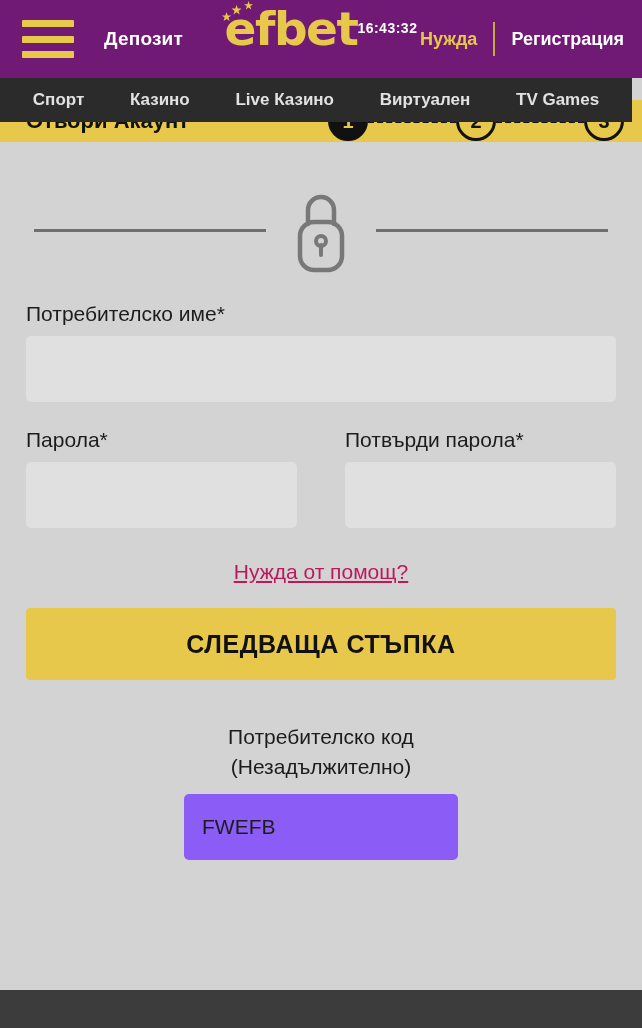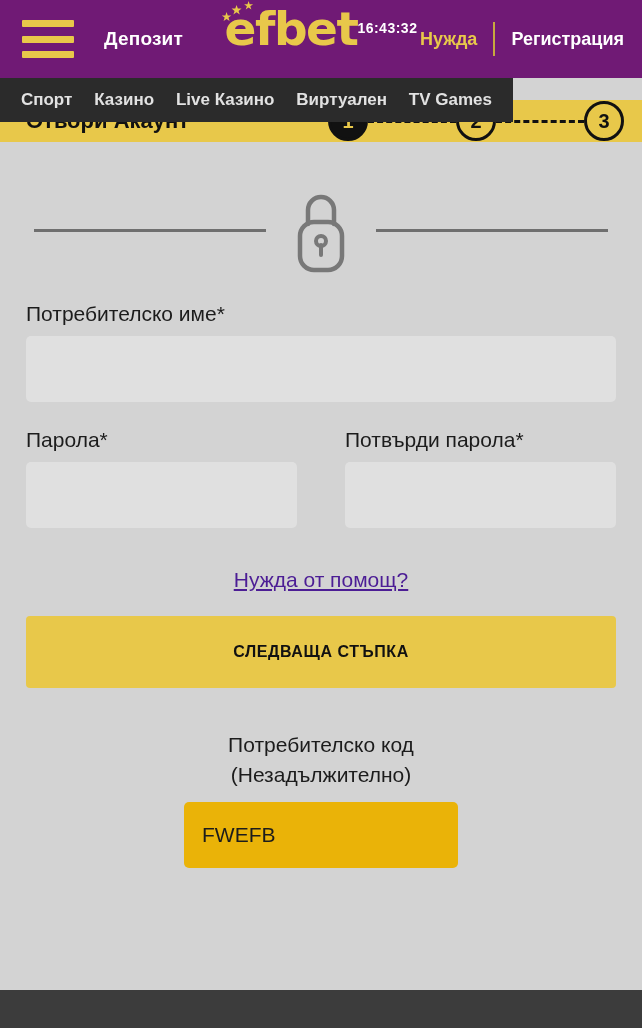--- a/index.html
+++ b/index.html
@@ -60,21 +60,21 @@
     width:40px; height:40px; border-radius:50%;
     border:3px solid #111; background:transparent;
     display:flex; align-items:center; justify-content:center;
     font-size:20px; font-weight:bold; color:#111;
   }
   .step-circle.active { background:#111; color:#e8c84a; }
   .step-dash { width:88px; height:0; border-top:3px dashed #111; }
 
   
   .navbar {
-    position:absolute; top:78px; left:0; width:513px; height:44px;
+    position:absolute; top:78px; left:0; width:632px; height:44px;
     background:#2b2b2b; z-index:10;
     display:flex; align-items:center; justify-content:space-around;
     padding:0 10px;
   }
   .nav-item {
     color:#e2e2e2; font-size:17px; font-weight:bold; white-space:nowrap; cursor:pointer;
   }
 
   
   .main { position:absolute; top:142px; left:0; width:642px; padding:16px 26px; }
@@ -91,35 +91,35 @@
   .text-input {
     width:100%; height:66px; background:#e0e0e0; border:none; border-radius:5px;
     font-size:21px; color:#1c1c1c; padding:0 16px;
     font-family:"Liberation Sans", sans-serif;
   }
   .pw-row { display:flex; gap:48px; }
   .pw-col { flex:1; }
   .pw-col .text-input { height:66px; }
 
   .help-link {
-    display:block; text-align:center; margin-top:40px;
-    font-size:21px; color:#4c1d95; text-decoration:underline; cursor:pointer;
+    display:block; text-align:center; margin-top:32px;
+    font-size:21px; color:#be185d; text-decoration:underline; cursor:pointer;
   }
   .next-btn {
     display:block; width:100%; height:72px; margin-top:24px;
     background:#e8c84a; border:none; border-radius:4px;
-    font-size:16px; font-weight:bold; color:#111; letter-spacing:.6px;
+    font-size:25px; font-weight:bold; color:#111; letter-spacing:.6px;
     cursor:pointer; font-family:"Liberation Sans", sans-serif;
   }
 
   .promo-block { margin-top:42px; text-align:center; }
   .promo-label { font-size:21px; color:#1c1c1c; line-height:30px; }
   .promo-input {
     width:274px; height:66px; margin-top:12px;
-    background:#eab308; border:none; border-radius:5px;
+    background:#8b5cf6; border:none; border-radius:5px;
     font-size:21px; color:#1c1c1c; padding:0 18px; text-align:left;
     font-family:"Liberation Sans", sans-serif;
   }
 
   
   .footer {
     position:absolute; bottom:0; left:0; width:642px; height:38px;
     background:#3c3c3c;
   }
 </style>

